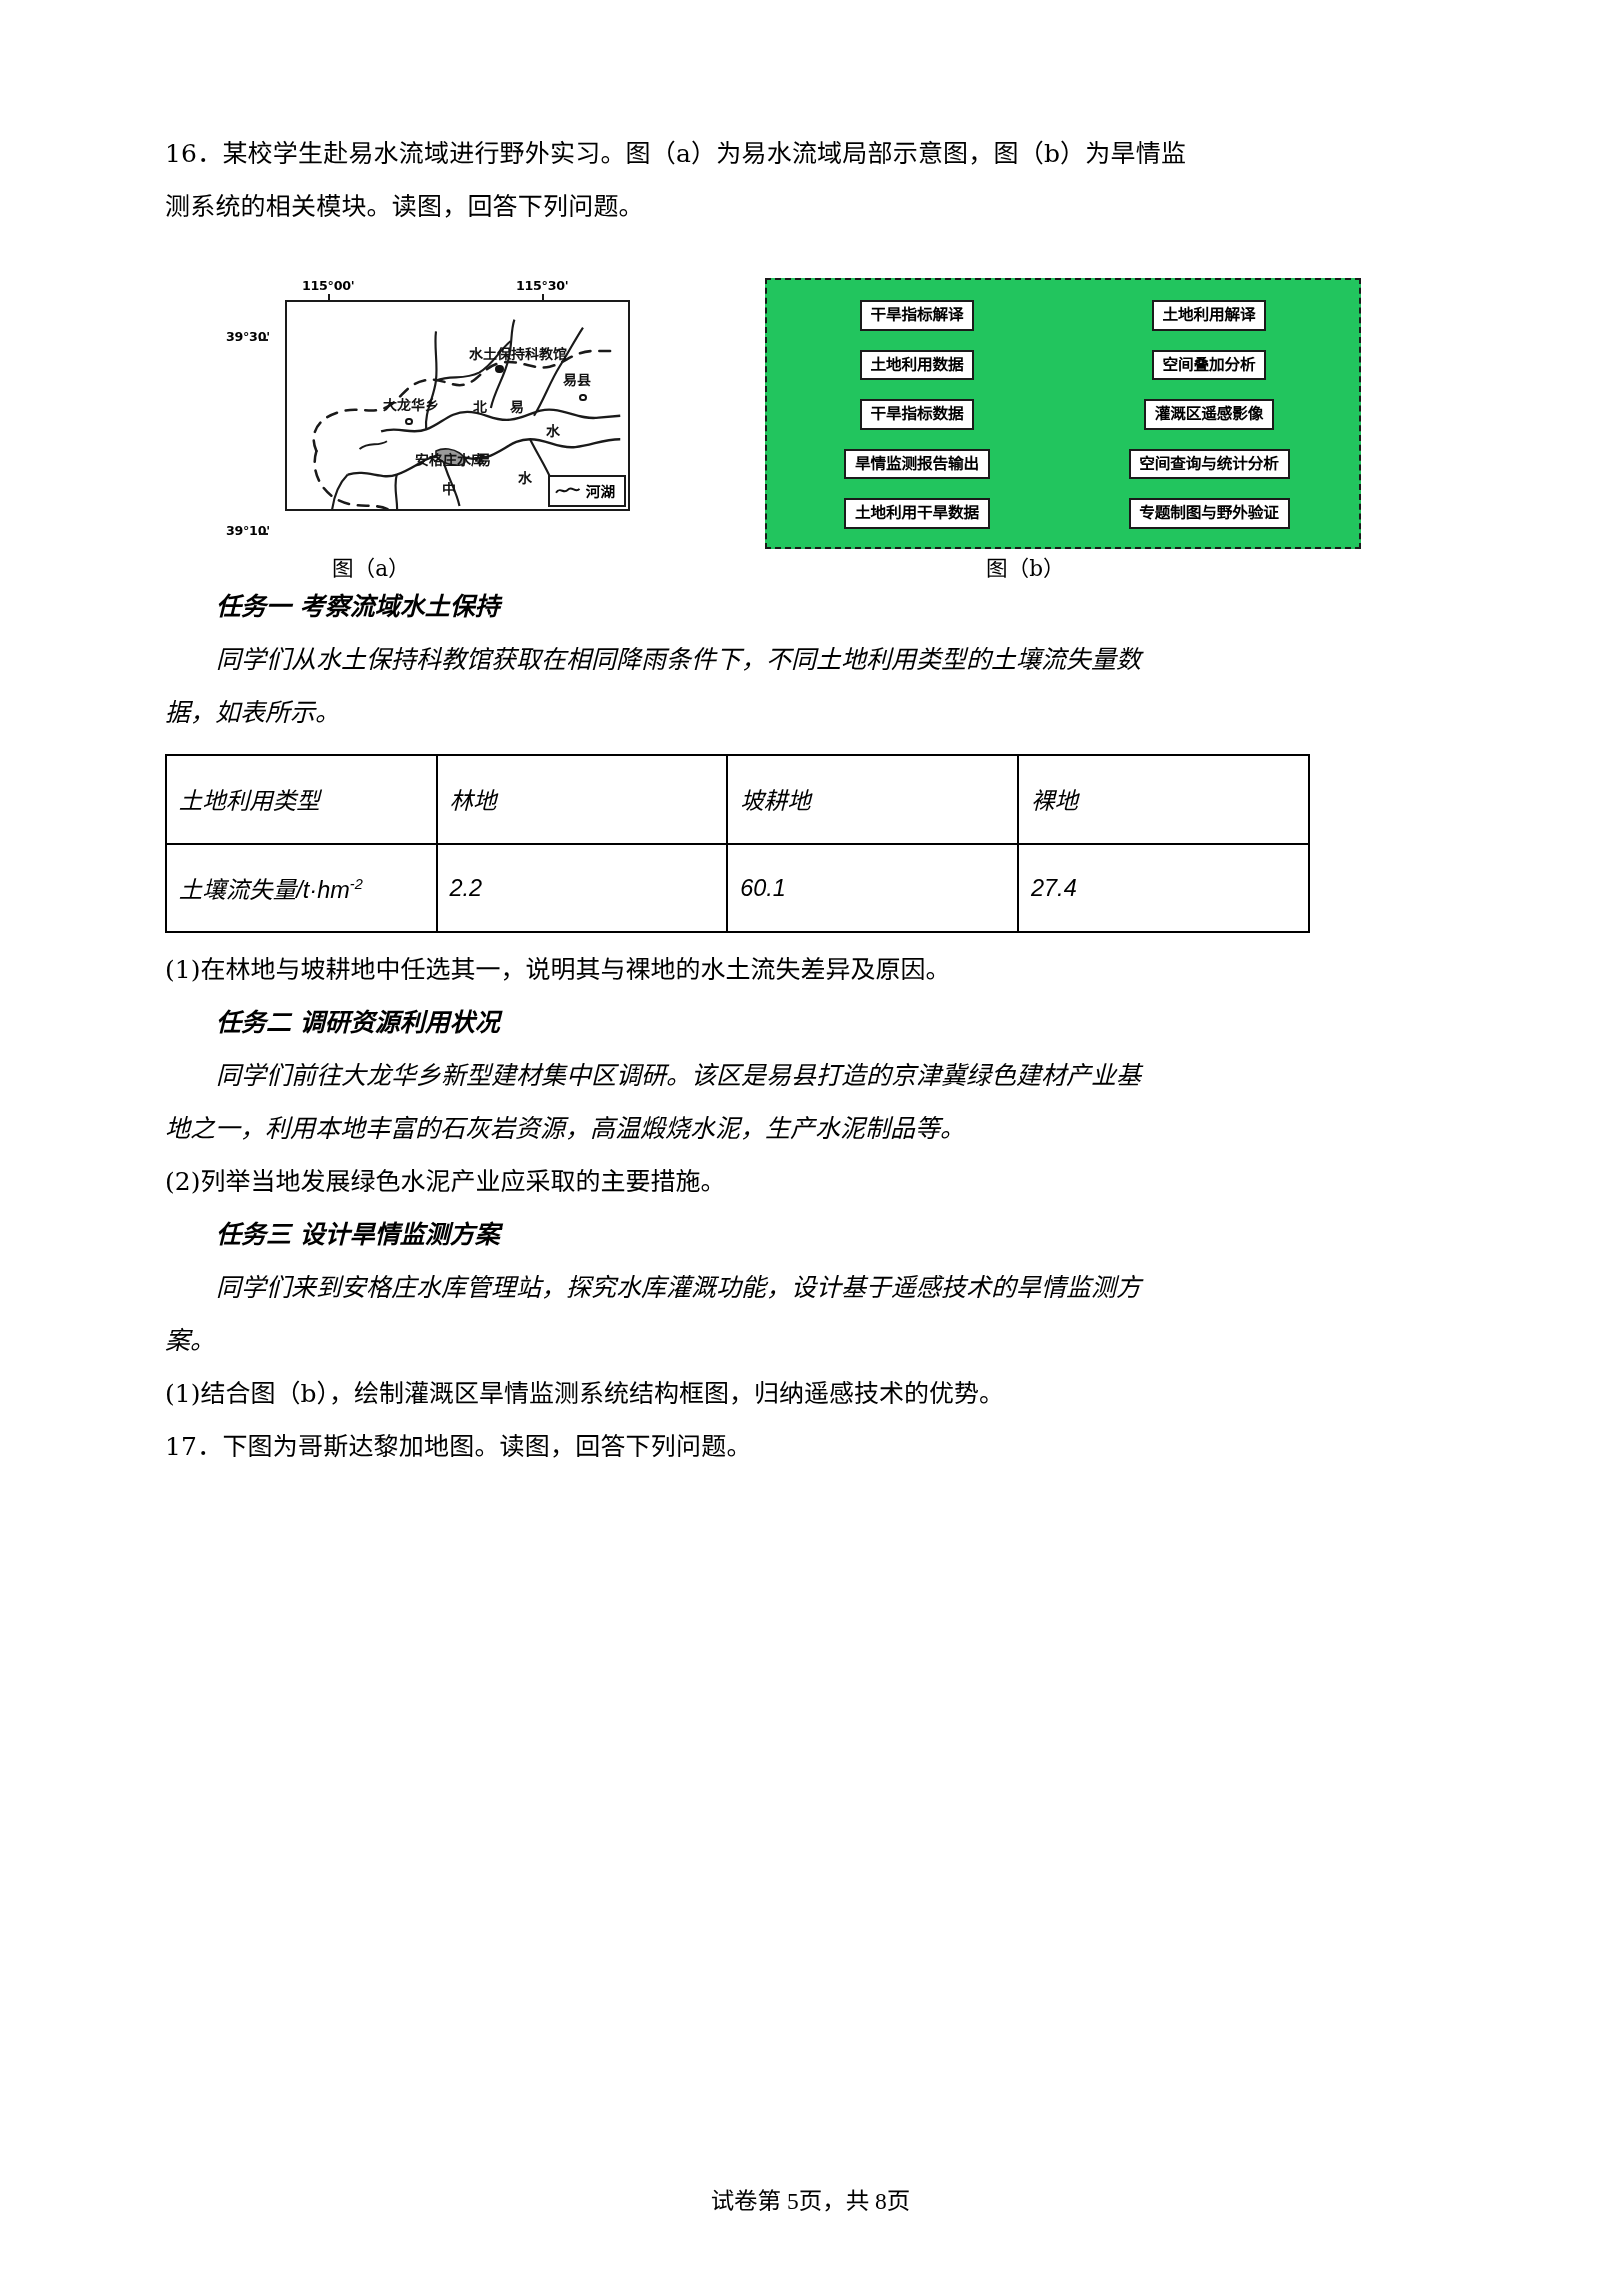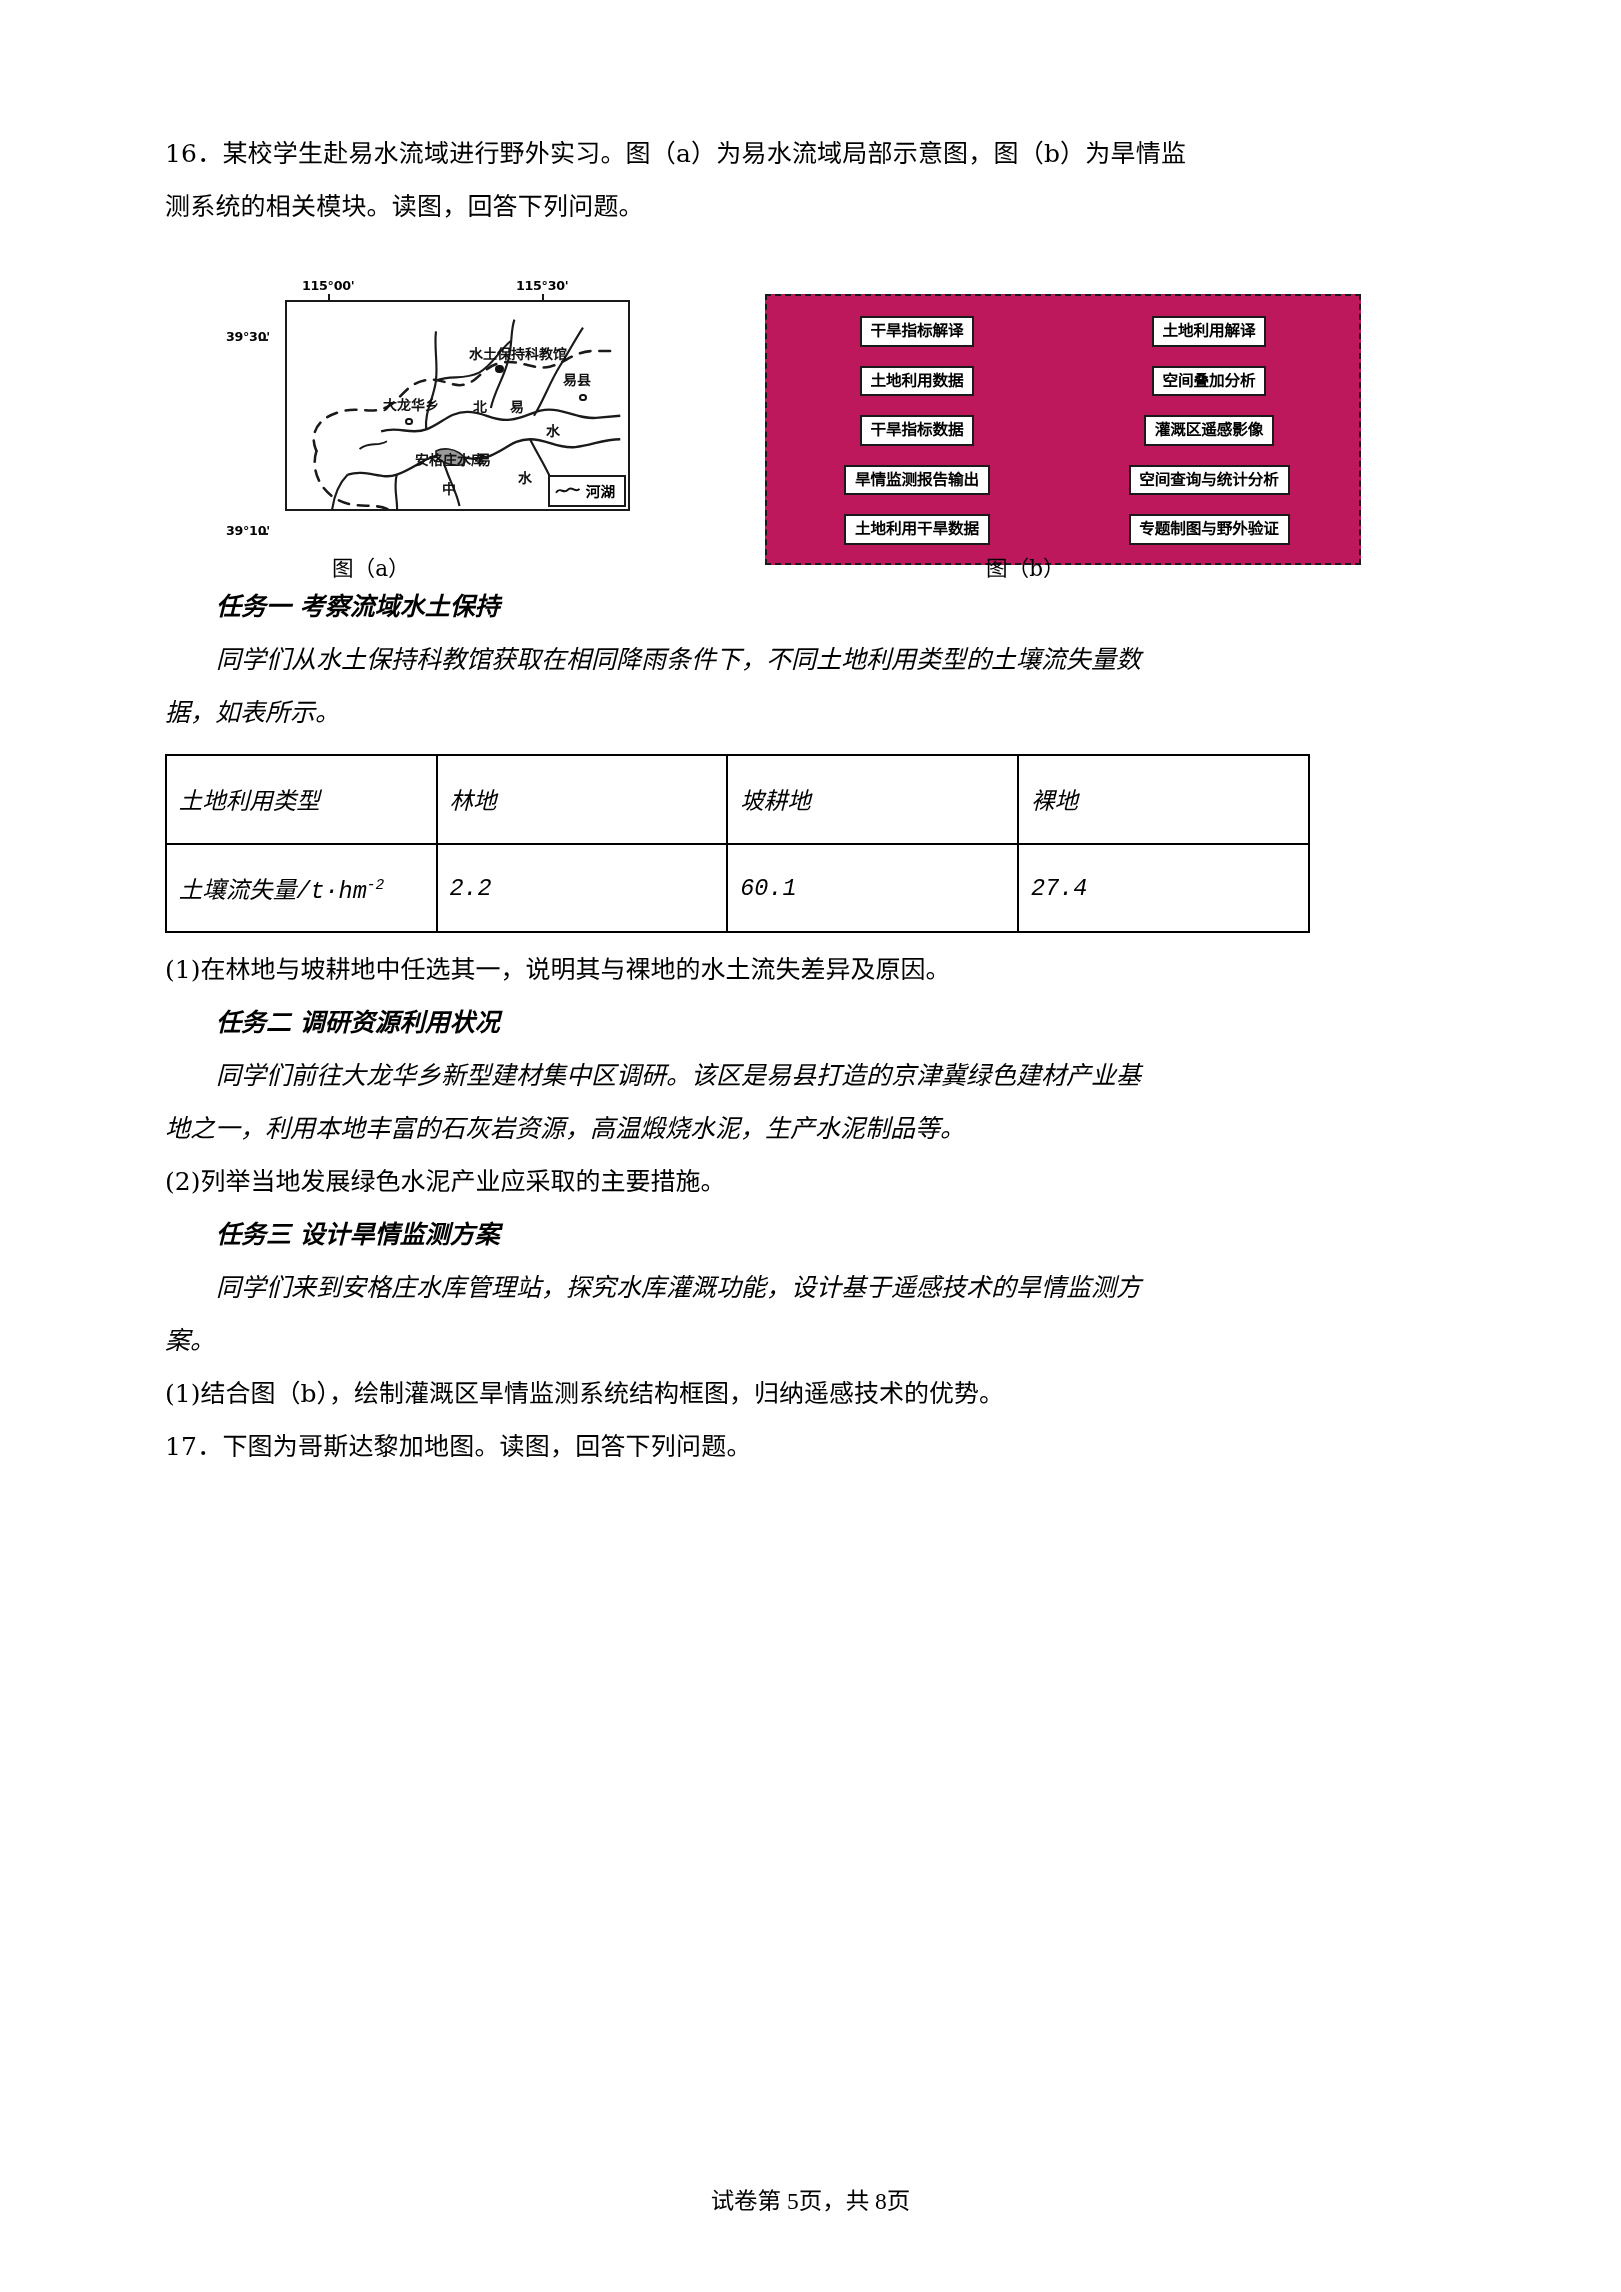--- a/index.html
+++ b/index.html
@@ -149,26 +149,26 @@
   
   .flow-wrap {
     position: absolute;
     left: 600px;
     top: 21.6px;
     width: 598px;
     height: 272px;
   }
   .flow-frame {
     position: absolute;
-    left: 0; top: 16px;
+    left: 0; top: 0;
     width: 596px;
     height: 271px;
     border: 2px dashed #1a1a1a;
     box-sizing: border-box;
-    background: #be185d;
+    background: #22c55e;
   }
   .flow-grid {
     position: absolute;
     left: 13.7px;
     top: 13.7px;
     right: 13.7px;
     bottom: 11.8px;
     display: grid;
     grid-template-columns: 1fr 1fr;
     grid-template-rows: repeat(5, 1fr);
@@ -211,21 +211,21 @@
     margin: 15.7px 0 9.8px 0;
     table-layout: fixed;
   }
   table.data-table td {
     border: 2px solid #000;
     font-size: 23.5px;
     font-style: italic;
     padding: 9.8px 11.8px;
     height: 67px;
     vertical-align: middle;
-    font-family: Liberation Mono, monospace;
+    font-family: Liberation Sans, sans-serif;
   }
   table.data-table td.c0 { width: 245px; }
   sup { font-size: 0.62em; vertical-align: super; }
 
   
   .footer {
     position: absolute;
     left: 0;
     top: 2182px;
     width: 1621px;

